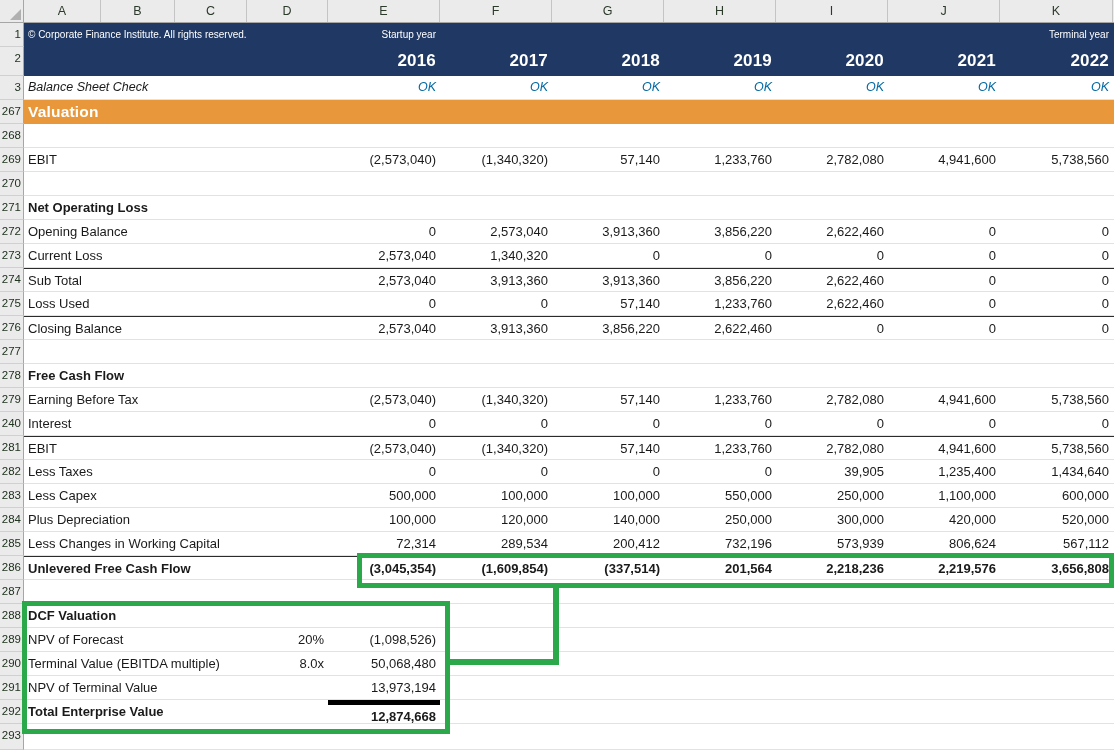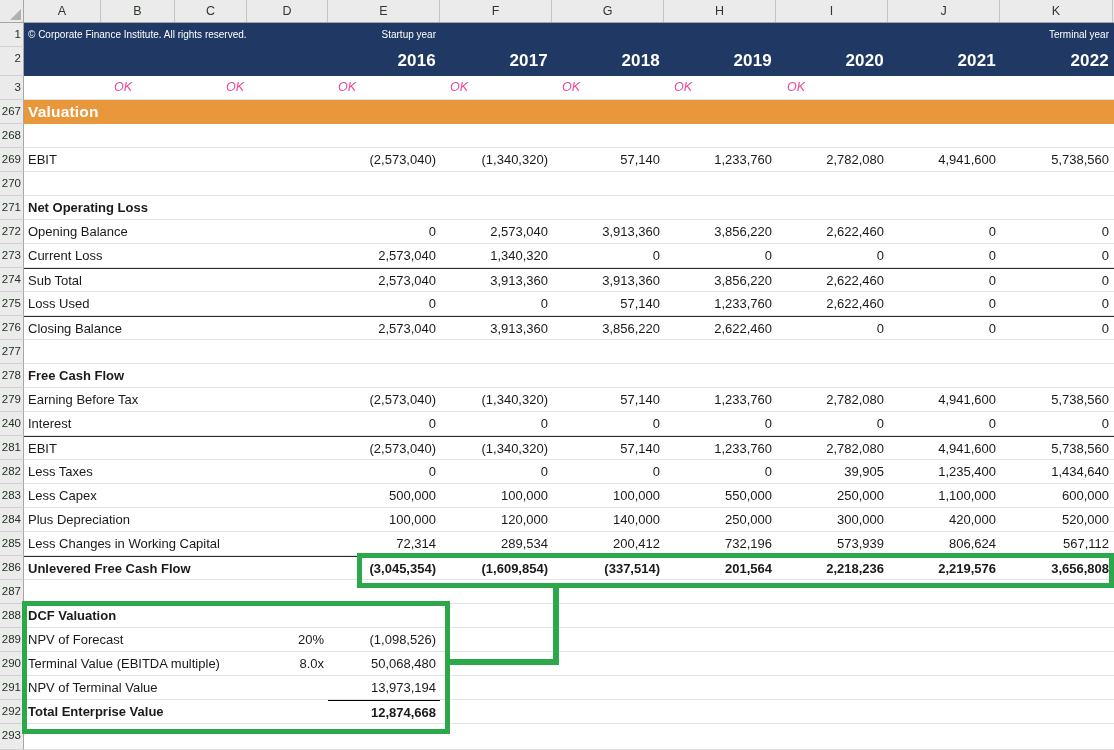--- a/index.html
+++ b/index.html
@@ -111,35 +111,35 @@
   .r-white { background: #ffffff; border-bottom: 1px solid #e2e2e2; }
   .r-orange { background: #e8983a; color: #ffffff; }
 
   .hdr-small { font-size: 10px; }
   .hdr-year {
     font-size: 17px;
     font-weight: bold;
     letter-spacing: 0.2px;
   }
   .ok {
-    color: #ec4899;
+    color: #0369a1;
     font-style: italic;
     font-size: 12.5px;
   }
   .italic-lbl { font-style: italic; font-size: 12.5px; }
   .bold { font-weight: bold; }
   .section-title {
     font-weight: bold;
     font-size: 15.5px;
     letter-spacing: 0.2px;
   }
   .topline { border-top: 1px solid #2b2b2b; }
 
   
-  .e-underline { border-top: 1px solid #000000; }
+  .e-underline { border-top: 5px solid #000000; }
 
   
   .ghl {
     position: absolute;
     box-sizing: border-box;
     border: 5px solid #2aa84a;
     pointer-events: none;
     background: transparent;
   }
   .gbar {
@@ -217,20 +217,21 @@
     <div class="cell w-e num hdr-year" style="line-height:27px">2016</div>
     <div class="cell w-f num hdr-year" style="line-height:27px">2017</div>
     <div class="cell w-g num hdr-year" style="line-height:27px">2018</div>
     <div class="cell w-h num hdr-year" style="line-height:27px">2019</div>
     <div class="cell w-i num hdr-year" style="line-height:27px">2020</div>
     <div class="cell w-j num hdr-year" style="line-height:27px">2021</div>
     <div class="cell w-k num hdr-year" style="line-height:27px">2022</div>
   </div>
 
   <div class="row r-white" style="top:76px;height:24px">
+    <div class="cell w-abcd lbl italic-lbl">Balance Sheet Check</div>
     <div class="cell w-e num ok">OK</div>
     <div class="cell w-f num ok">OK</div>
     <div class="cell w-g num ok">OK</div>
     <div class="cell w-h num ok">OK</div>
     <div class="cell w-i num ok">OK</div>
     <div class="cell w-j num ok">OK</div>
     <div class="cell w-k num ok">OK</div>
   </div>
 
   <div class="row r-orange" style="top:100px;height:24px">

